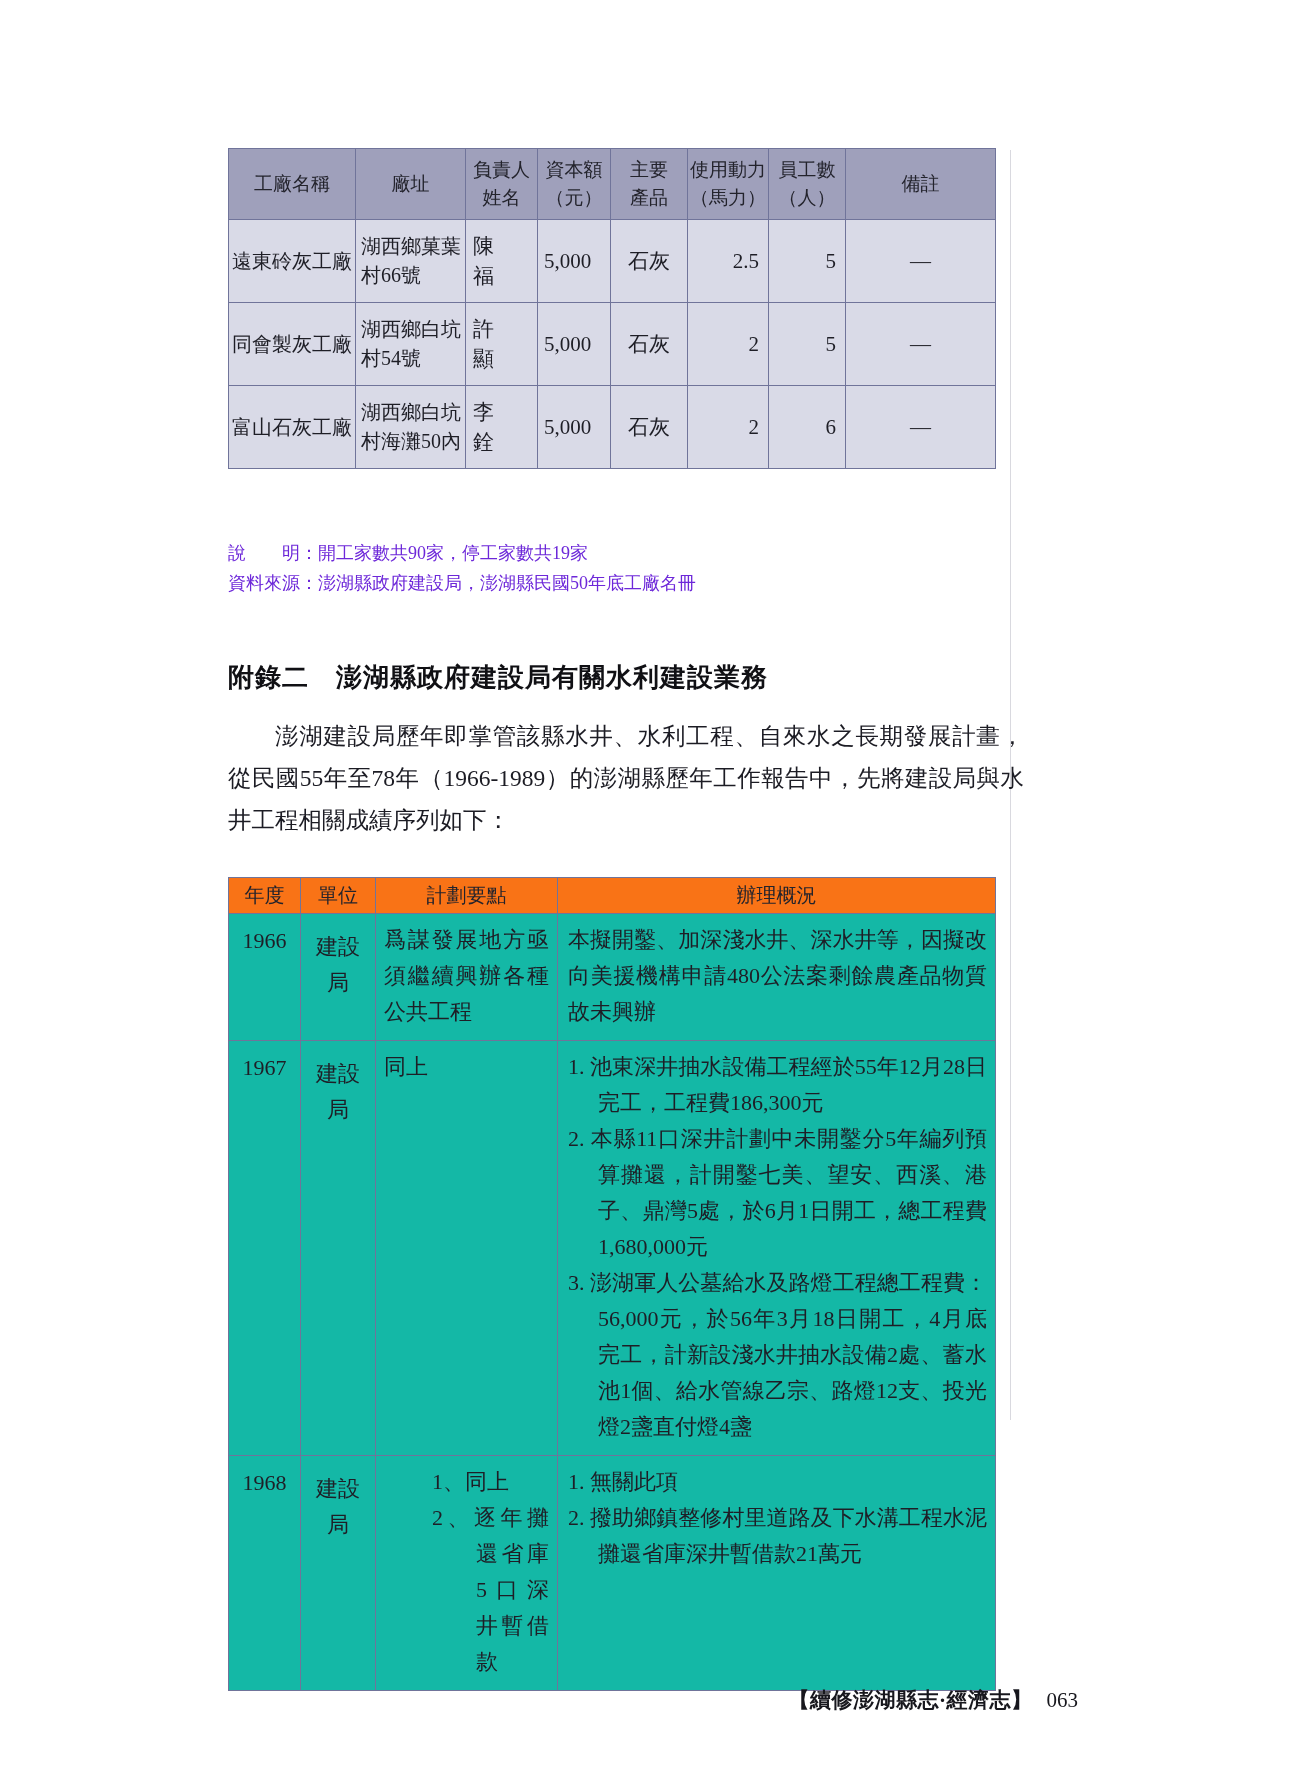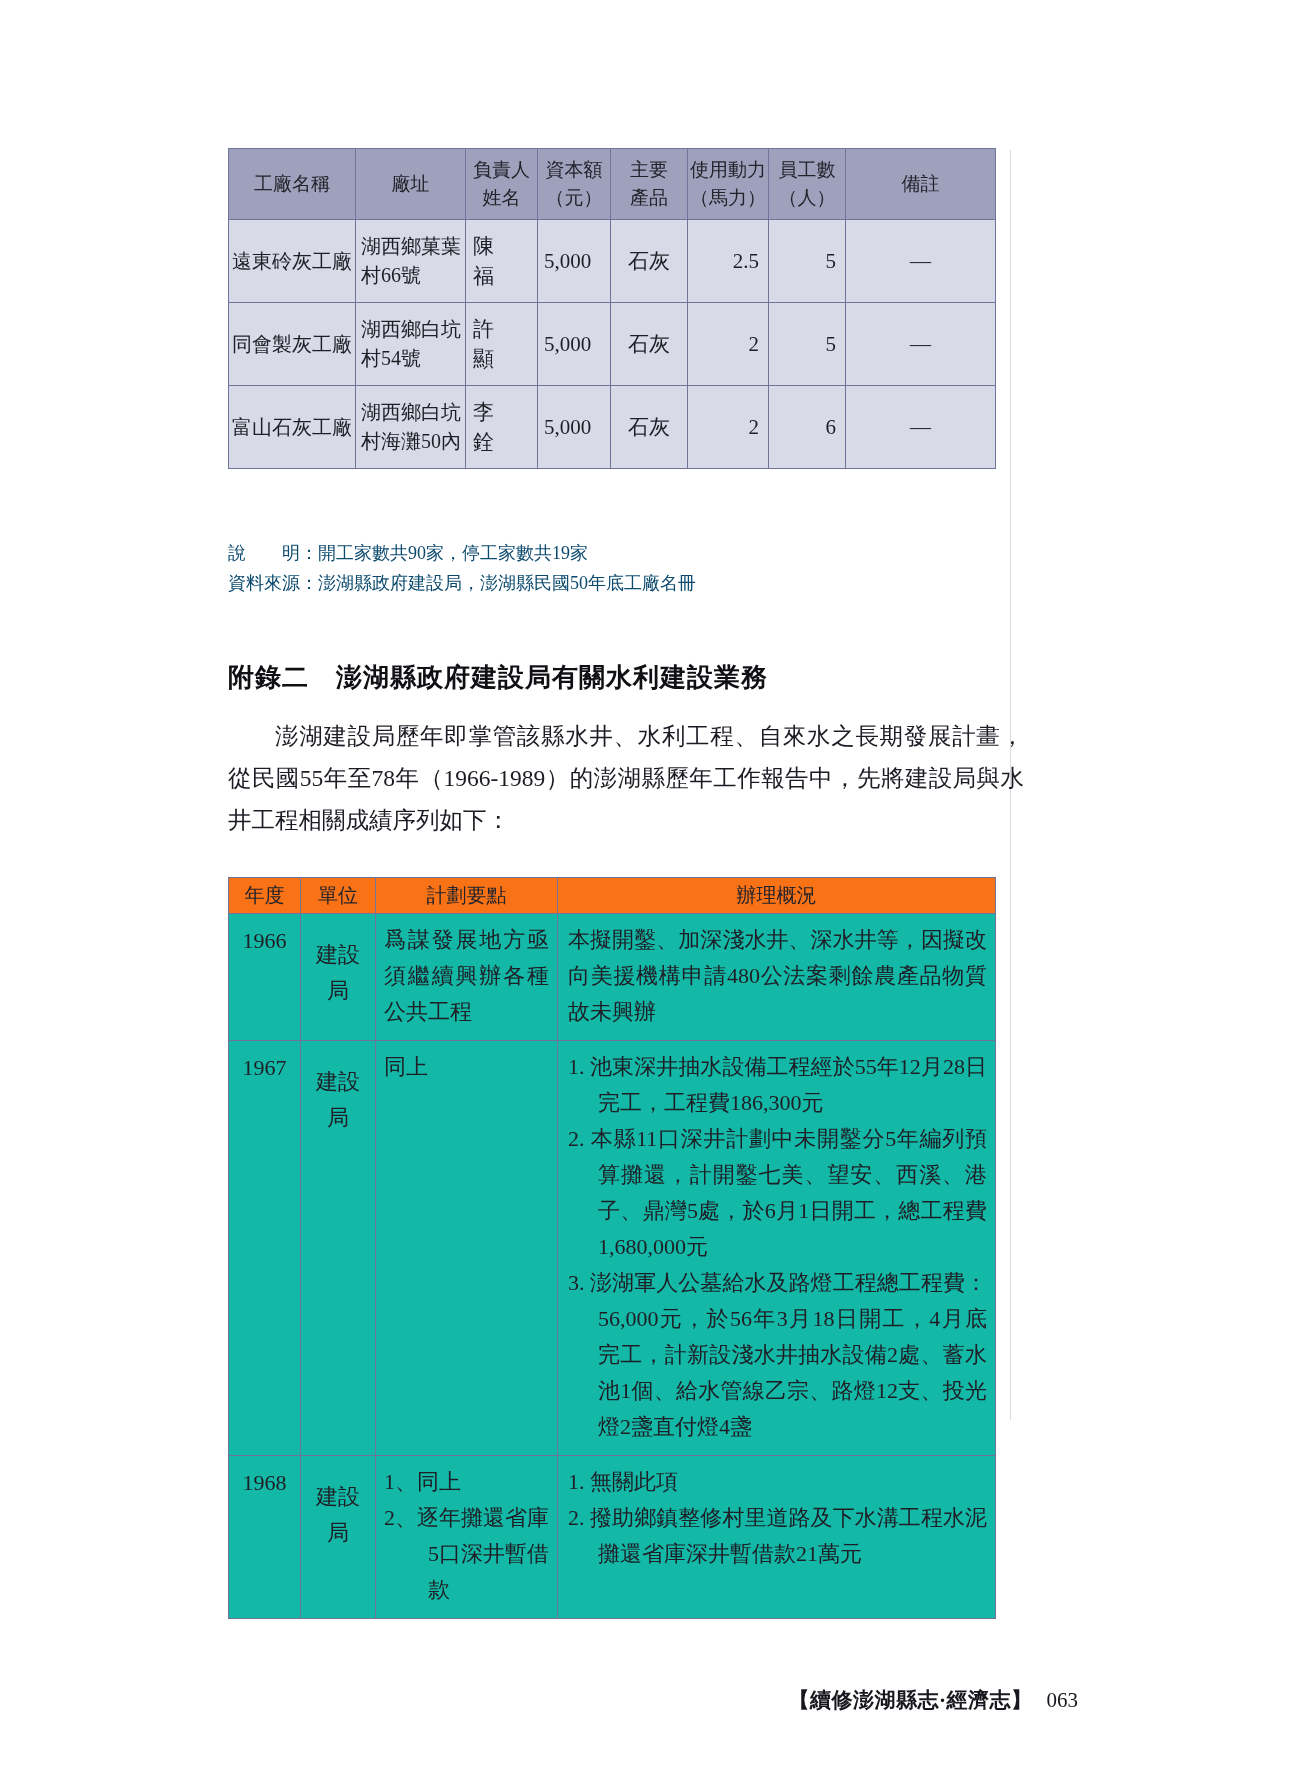--- a/index.html
+++ b/index.html
@@ -32,21 +32,21 @@
   .t1 td.addr    { text-align:left; font-size:20px; padding:2px 3px 2px 5px; }
   .t1 td.owner   { text-align:left; padding-left:7px; }
   .t1 td.capital { text-align:left; padding-left:6px; }
   .t1 td.product { text-align:center; }
   .t1 td.power   { text-align:right; padding-right:9px; }
   .t1 td.emp     { text-align:right; padding-right:9px; }
   .t1 td.note    { text-align:center; }
 
   .table-notes {
     position:absolute; left:228px; top:538px; width:780px;
-    font-size:18px; line-height:30px; color:#0c4a6e;
+    font-size:18px; line-height:30px; color:#6d28d9;
   }
 
   
   .appendix-title {
     position:absolute; left:228px; top:660px;
     font-family:"Liberation Sans", sans-serif; font-weight:bold;
     font-size:26px; color:#101014; letter-spacing:1px;
   }
   .appendix-para {
     position:absolute; left:228px; top:715px; width:796px;
@@ -61,25 +61,25 @@
     font-family:"Liberation Sans", sans-serif; font-weight:normal;
     font-size:20px; color:#23232c; text-align:center; vertical-align:middle;
     height:25px; padding:4px 2px;
   }
   .t2 td {
     background:#14b8a6; border:1px solid #70749a;
     font-size:22px; line-height:36px; vertical-align:top;
     padding:8px 8px 10px 8px;
   }
   .t2 td.year { text-align:center; padding-top:9px; }
-  .t2 td.unit { text-align:center; padding-top:23px; }
+  .t2 td.unit { text-align:center; padding-top:15px; }
   .t2 td.plan { text-align:justify; }
   .t2 td.status { text-align:justify; padding-left:10px; }
   .num-item  { padding-left:30px; text-indent:-30px; text-align:justify; }
-  .cn-item   { padding-left:44px; text-indent:-44px; text-align:justify; }
+  .cn-item   { padding-left:44px; text-indent:-44px; text-align:justify;margin-left:48px; }
   .plain-item{ text-align:justify; }
 
   
   .footer {
     position:absolute; top:1686px; right:222px;
     font-size:21px; color:#17171d; white-space:nowrap;
   }
   .footer .book { font-weight:bold; letter-spacing:0.5px; }
   .footer .pg { margin-left:14px; font-weight:normal; }
 </style>

